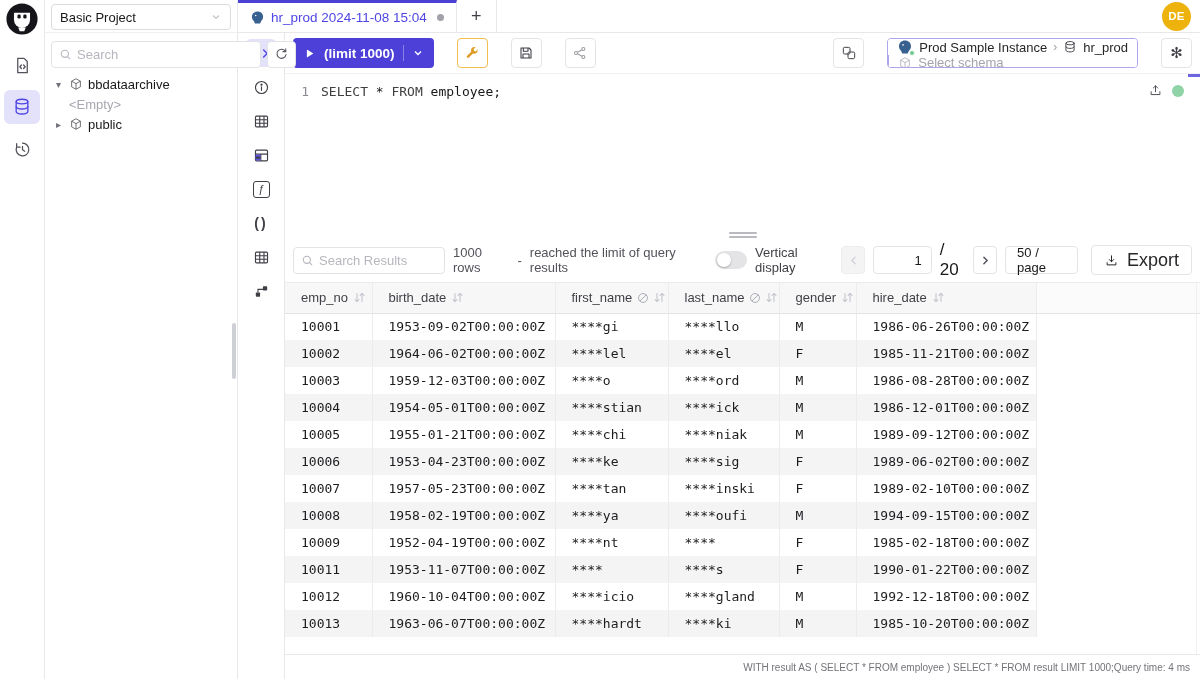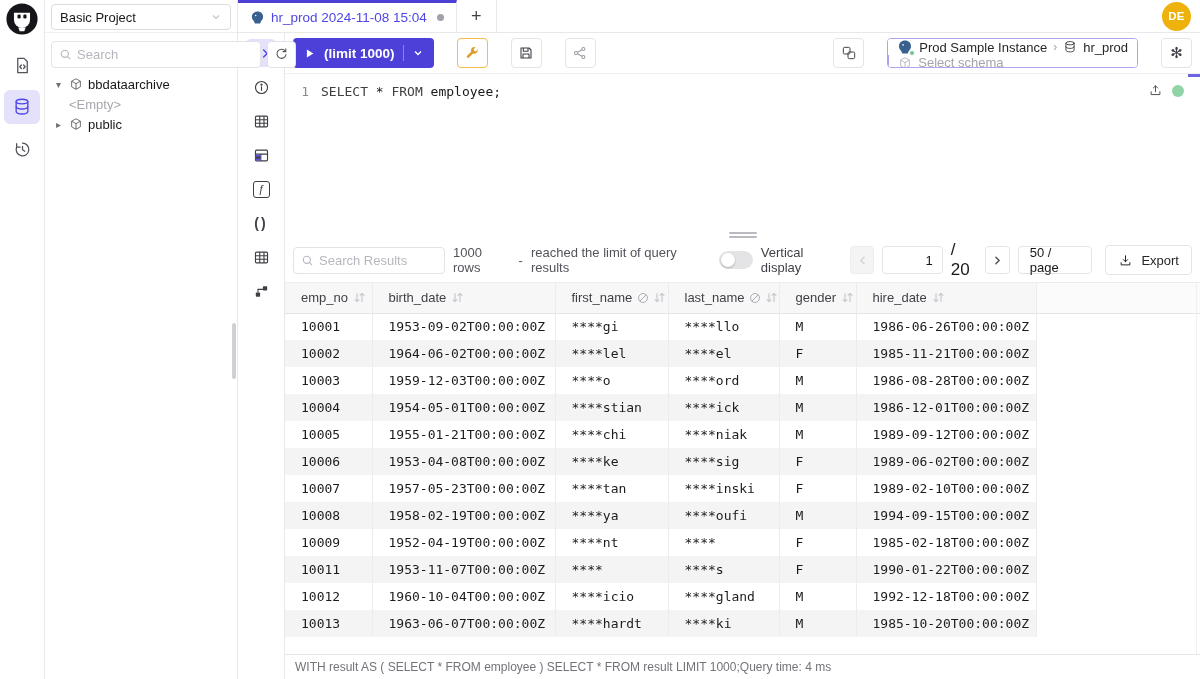--- a/index.html
+++ b/index.html
@@ -115,21 +115,21 @@
   .toggle-label { font-size:13px; color:#3f3f46; }
   .pg-btn { width:26px; height:28px; border:1px solid #e4e4e8; border-radius:4px; background:#fff;
     color:#52525b; display:flex; align-items:center; justify-content:center; cursor:pointer; }
   .pg-btn.disabled { background:#f4f4f5; color:#d4d4d8; border-color:#ededf0; cursor:default; }
   .page-input { width:64px; height:28px; border:1px solid #e4e4e8; border-radius:4px; background:#fff;
     display:flex; align-items:center; justify-content:flex-end; padding-right:9px; font-size:13px; }
   .page-total { font-size:17px; color:#18181b; }
   .page-size { height:28px; border:1px solid #e4e4e8; border-radius:4px; background:#fff;
     display:flex; align-items:center; padding:0 11px; font-size:13px; cursor:pointer; }
   .export-btn { height:30px; border:1px solid #e4e4e8; border-radius:4px; background:#fff;
-    display:flex; align-items:center; gap:8px; padding:0 12px; font-size:13px; color:#27272a;
+    display:flex; align-items:center; gap:8px; padding:0 12px; font-size:18px; color:#27272a;
     cursor:pointer; margin-left:5px; font-family:"Liberation Sans",sans-serif; }
 
   
   .tablewrap { height:372px; flex:none; overflow:hidden; border-top:1px solid #ececef; position:relative; }
   table.results-table { border-collapse:collapse; table-layout:fixed; width:100%; }
   .results-table th, .results-table td { border-right:1px solid #ececef; padding:0 8px 0 16px;
     text-align:left; white-space:nowrap; overflow:hidden; }
   .results-table thead th { height:30px; background:#f7f7f8; font-weight:normal; font-size:13px;
     color:#3f3f46; border-bottom:1px solid #e4e4e7; cursor:pointer; }
   .results-table th .hname { margin-right:5px; }
@@ -140,21 +140,21 @@
   .results-table th:nth-child(1){width:87px} .results-table th:nth-child(2){width:183px}
   .results-table th:nth-child(3){width:113px} .results-table th:nth-child(4){width:111px}
   .results-table th:nth-child(5){width:77px}  .results-table th:nth-child(6){width:180px}
   .results-table .filler { border-right:none; }
   .results-table thead th.filler { background:#fbfbfc; cursor:default; }
   .results-table tbody td.filler { background:#fff !important; }
   .table-gutter { position:absolute; top:0; right:3px; width:1px; height:100%; background:#f0f0f2; }
 
   
   .statusbar { height:20px; flex:none; border-top:1px solid #e8e8ea; display:flex;
-    align-items:center; justify-content:flex-start; padding:12px 10px; font-size:12px; color:#73737a; }
+    align-items:center; justify-content:flex-end; padding:12px 10px; font-size:10px; color:#73737a; }
 </style>
 </head>
 <body>
 
 <div class="app">
 
   <aside class="leftrail">
     <div class="logo">
       <svg viewBox="0 0 36 36" width="34" height="34">
         <circle cx="18" cy="18" r="16.5" fill="#15151a"></circle>
@@ -509,21 +509,21 @@
                   <td>10005</td>
                   <td>1955-01-21T00:00:00Z</td>
                   <td>****chi</td>
                   <td>****niak</td>
                   <td>M</td>
                   <td>1989-09-12T00:00:00Z</td>
                   <td class="filler"></td>
                 </tr>
                 <tr>
                   <td>10006</td>
-                  <td>1953-04-08T00:00:00Z</td>
+                  <td>1953-04-23T00:00:00Z</td>
                   <td>****ke</td>
                   <td>****sig</td>
                   <td>F</td>
                   <td>1989-06-02T00:00:00Z</td>
                   <td class="filler"></td>
                 </tr>
                 <tr>
                   <td>10007</td>
                   <td>1957-05-23T00:00:00Z</td>
                   <td>****tan</td>

